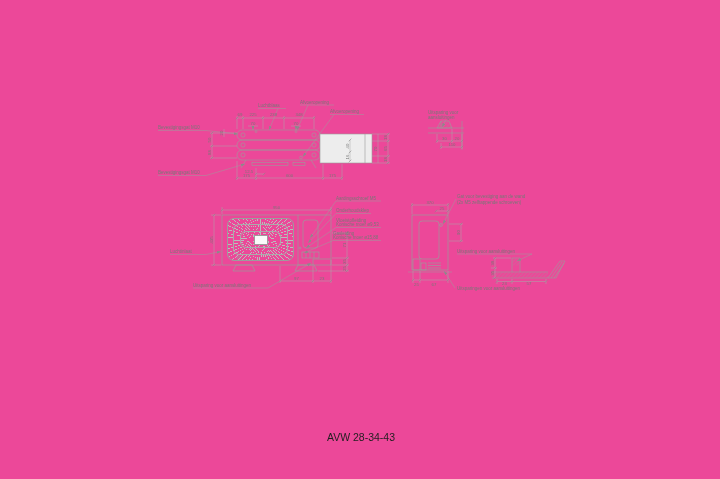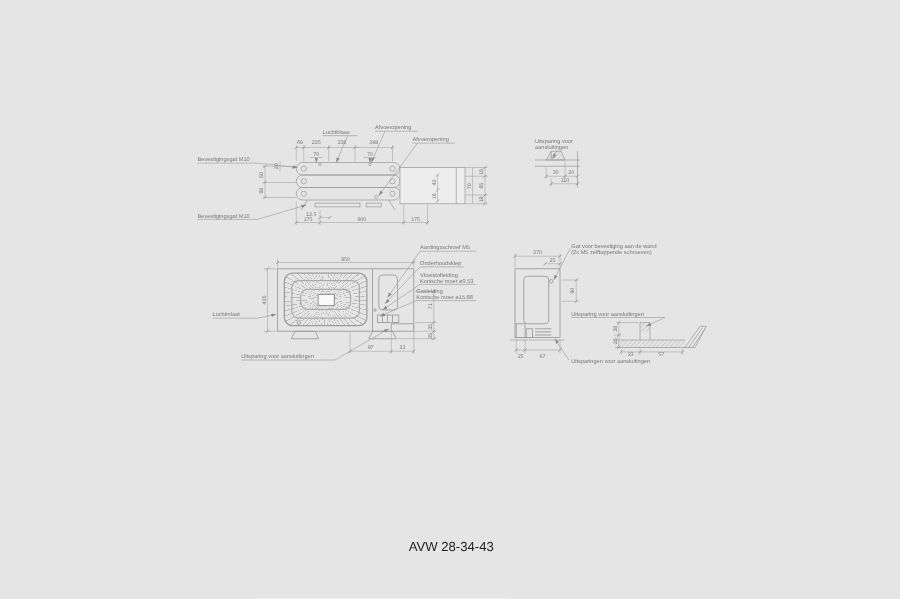--- a/index.html
+++ b/index.html
@@ -1,16 +1,16 @@
 <!DOCTYPE html>
 <html><head>
 <meta charset="utf-8">
 <style>
   html,body{margin:0;padding:0;background:#ffffff;}
-  #stage{position:relative;width:720px;height:479px;background:#e5e5e5;overflow:hidden;
+  #stage{position:relative;width:720px;height:479px;background:#ec4899;overflow:hidden;
          font-family:"Liberation Sans", sans-serif;}
   #stage svg{position:absolute;left:0;top:0;}
   text{font-family:"Liberation Sans", sans-serif;}
   .dim{font-size:4.3px;fill:#787878;}
   .lbl{font-size:4.5px;fill:#787878;}
   .mid{text-anchor:middle;}
   .ttl{font-size:10.5px;fill:#1f1f1f;text-anchor:middle;}
   
   .grille{position:absolute;left:227px;top:218px;width:67px;height:43px;
           border:1px solid #9c9c9c;border-radius:7px;box-sizing:border-box;

